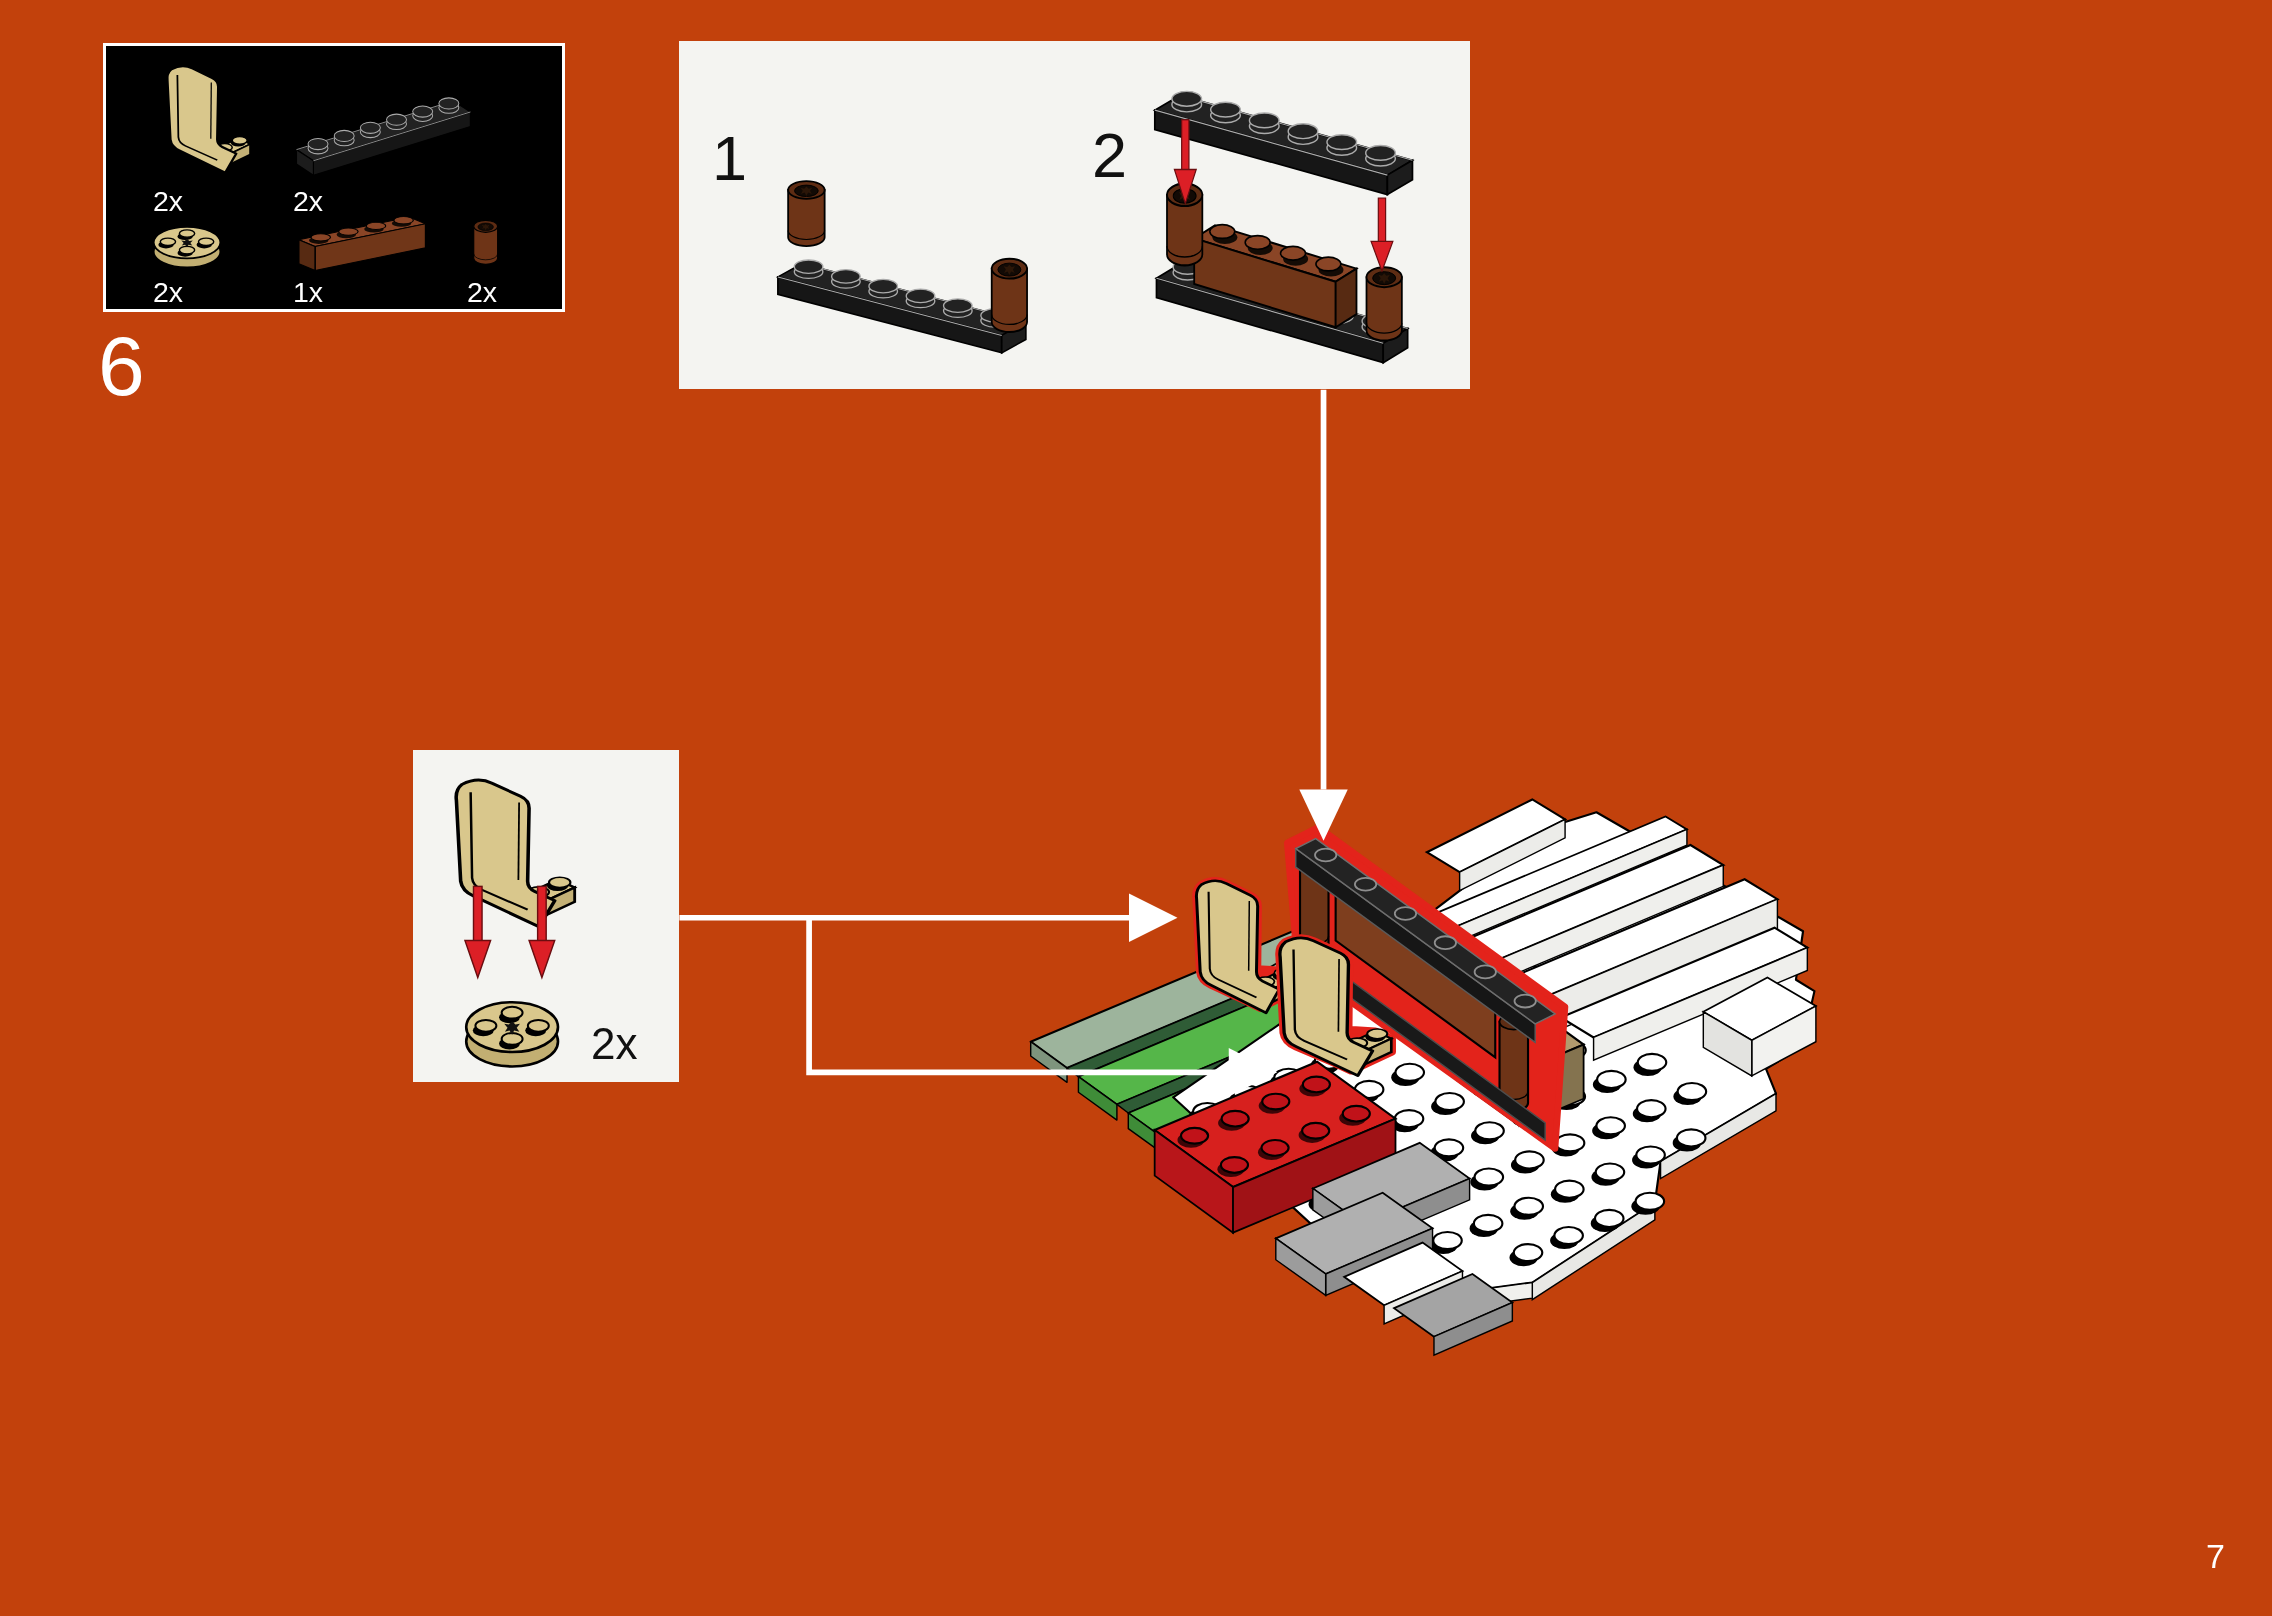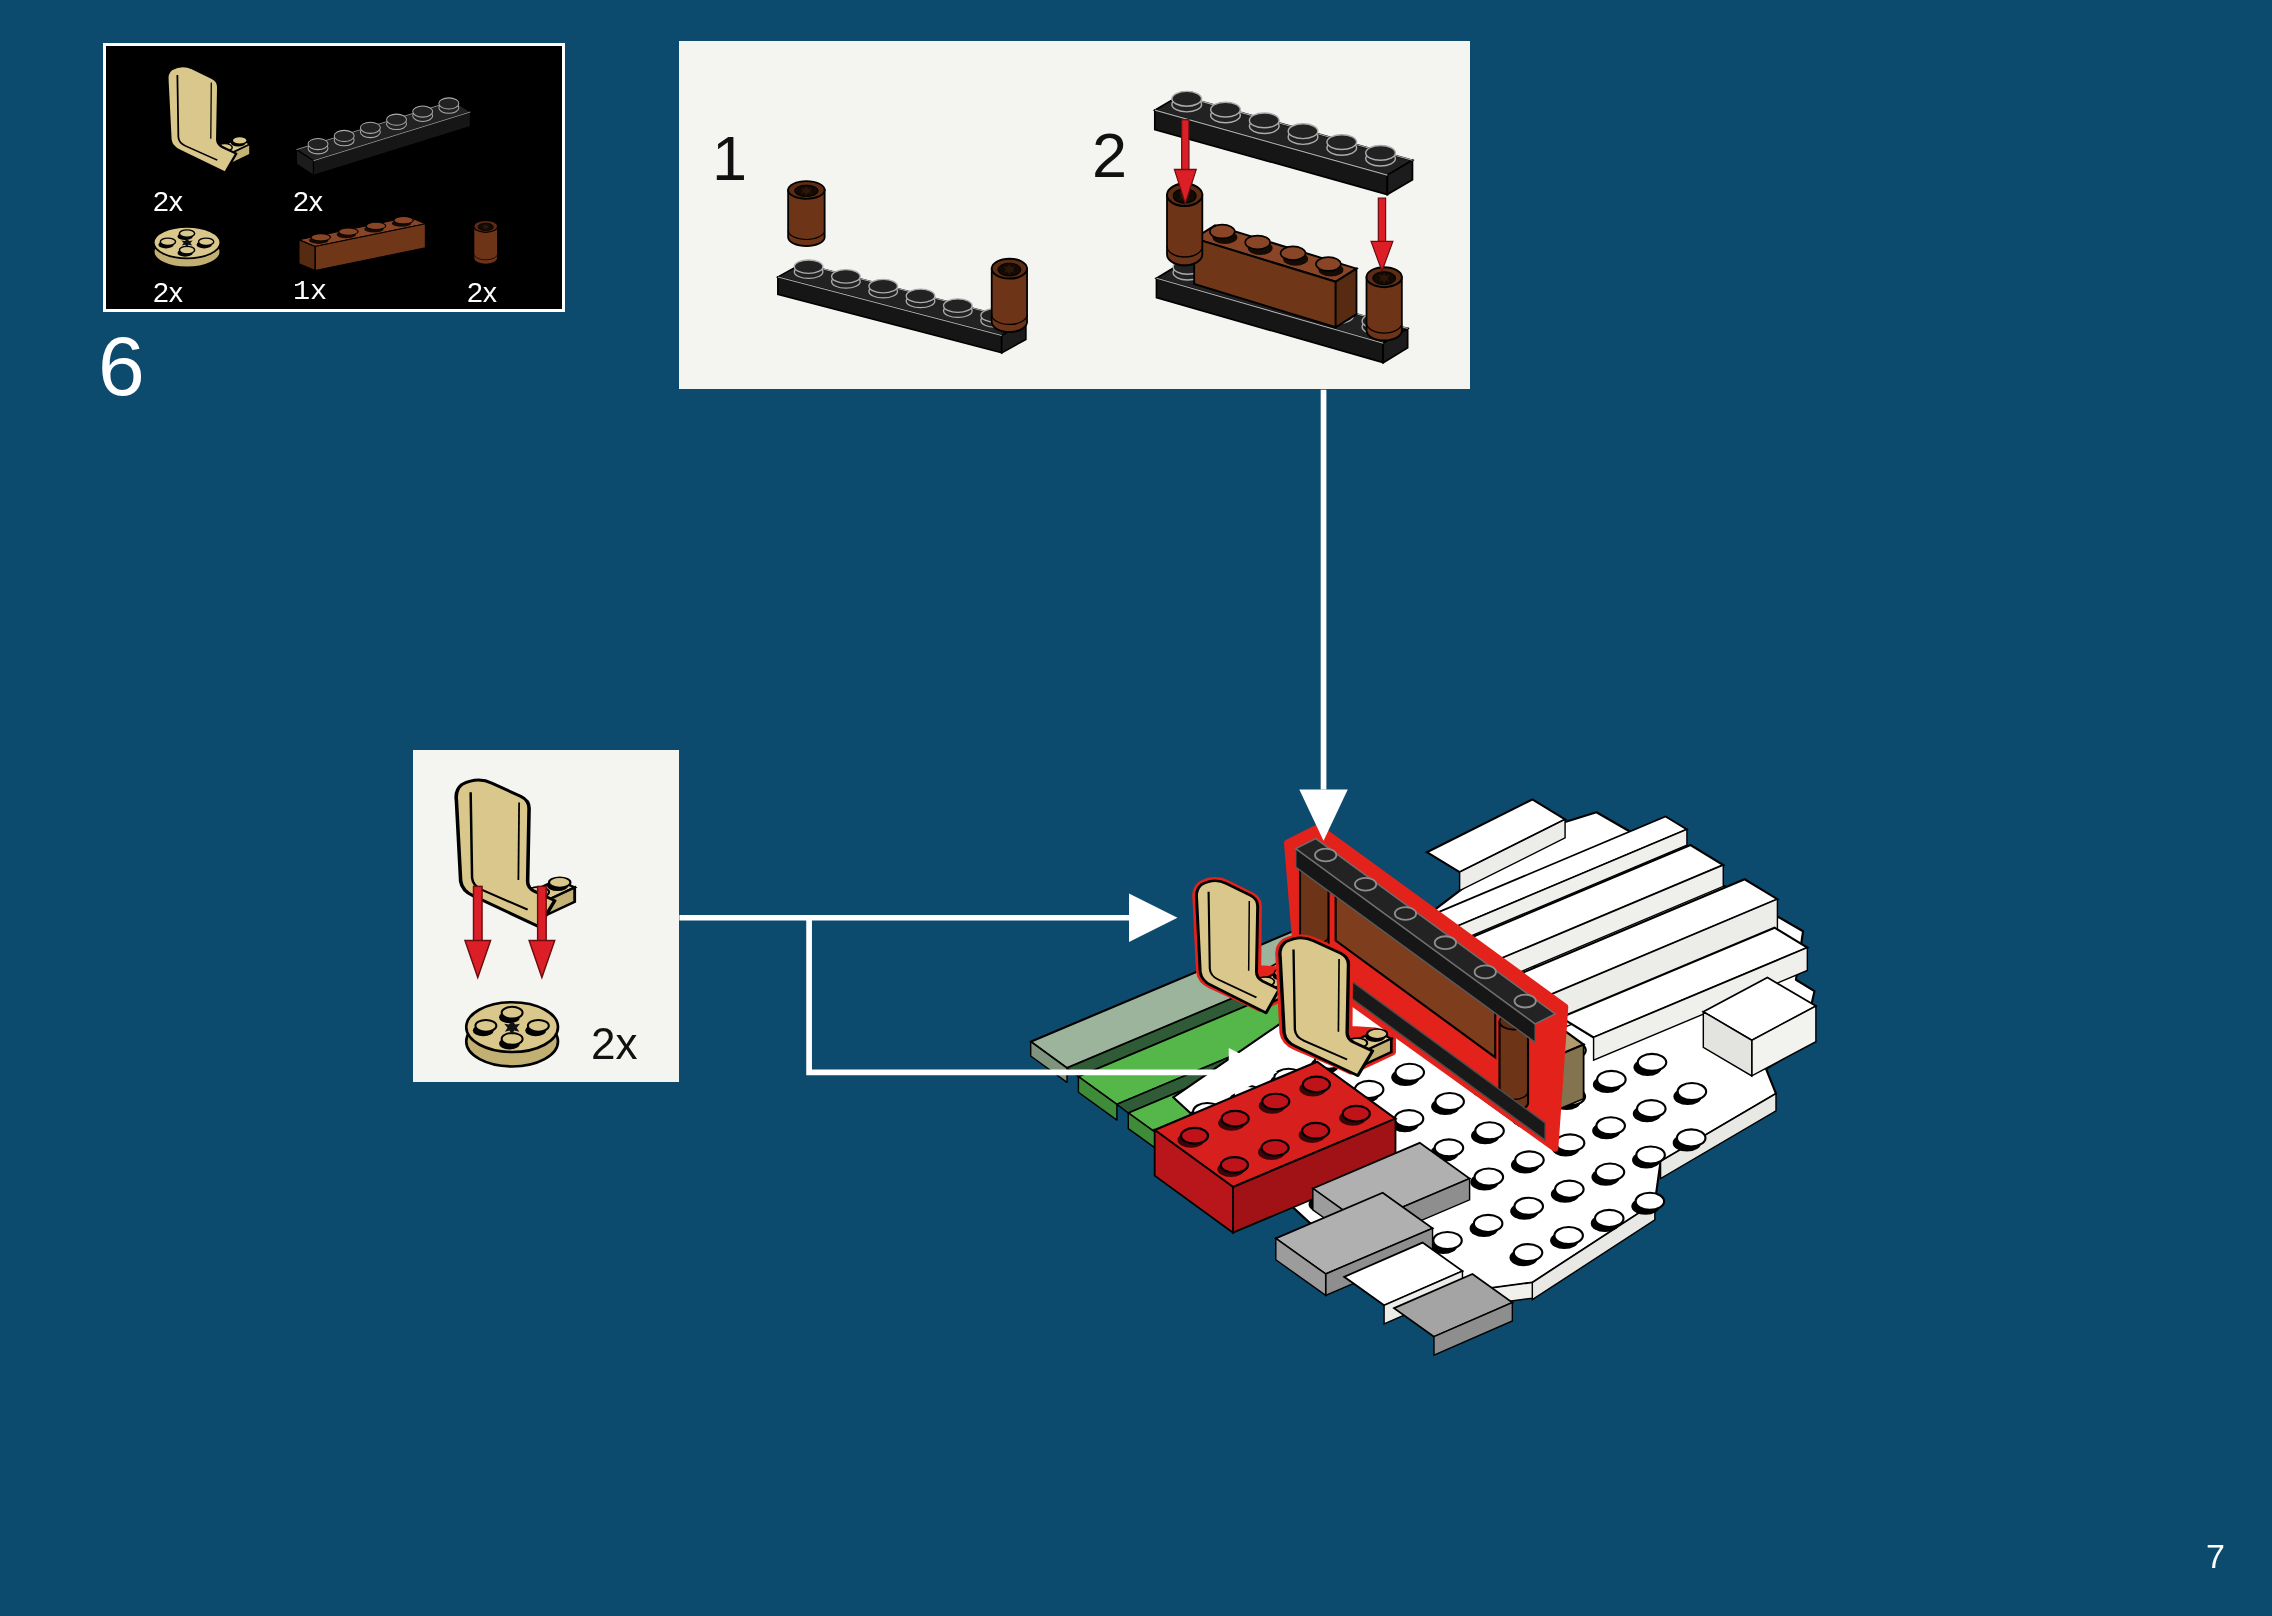--- a/index.html
+++ b/index.html
@@ -1,16 +1,16 @@
 <!DOCTYPE html>
 <html style="font-size:11.4px"><head>
 <meta charset="utf-8">
 <style>
   html,body{margin:0;padding:0;background:#000;}
-  #page{position:relative;width:2273px;height:1616px;background:#0c4a6e;overflow:hidden;
+  #page{position:relative;width:2273px;height:1616px;background:#c2410c;overflow:hidden;
         font-family:"Liberation Sans",sans-serif;}
   .abs{position:absolute;}
   #parts-box{left:103px;top:43px;width:462px;height:269px;border:3.6px solid #fff;box-sizing:border-box;background:#000;}
   .qty{position:absolute;color:#fff;font-size:28.5px;font-weight:400;line-height:1;}
   #step-number{left:98px;top:324px;color:#fff;font-size:84px;font-weight:300;line-height:1;}
   #panel{left:679px;top:41px;width:791px;height:348px;background:#F4F4F1;}
   .substep{position:absolute;color:#111;font-size:63px;font-weight:300;line-height:1;}
   #substep-1{left:33px;top:86px;}
   #substep-2{left:413px;top:83px;}
   #callout{left:413px;top:750px;width:266px;height:332px;background:#F4F4F1;}
@@ -21,21 +21,21 @@
 </style>
 </head>
 <body>
 
 <div id="page">
 
   <div id="parts-box" class="abs">
     <span class="qty" style="left:47px;top:141px;">2x</span>
     <span class="qty" style="left:187px;top:141px;">2x</span>
     <span class="qty" style="left:47px;top:232px;">2x</span>
-    <span class="qty" style="left:187px;top:232px;font-family:Liberation Mono, monospace;">1x</span>
+    <span class="qty" style="left:187px;top:232px;">1x</span>
     <span class="qty" style="left:361px;top:232px;">2x</span>
   </div>
 
   <div id="step-number" class="abs">6</div>
 
   <div id="panel" class="abs">
     <span id="substep-1" class="substep">1</span>
     <span id="substep-2" class="substep">2</span>
   </div>
 

